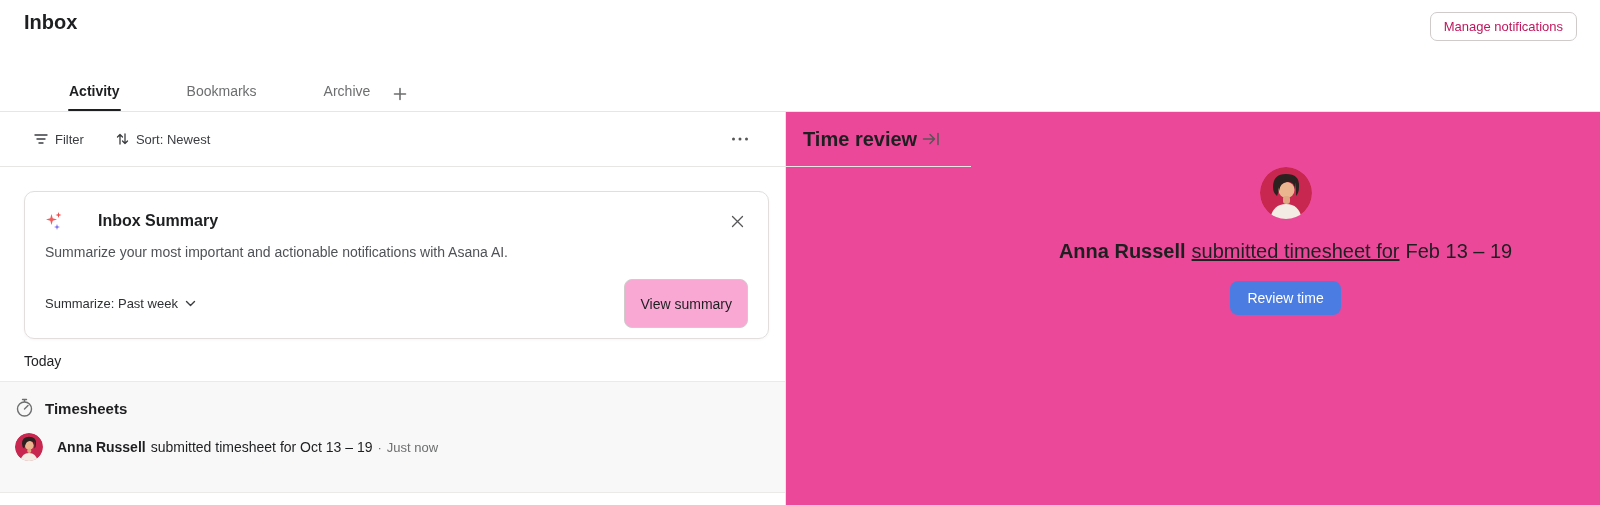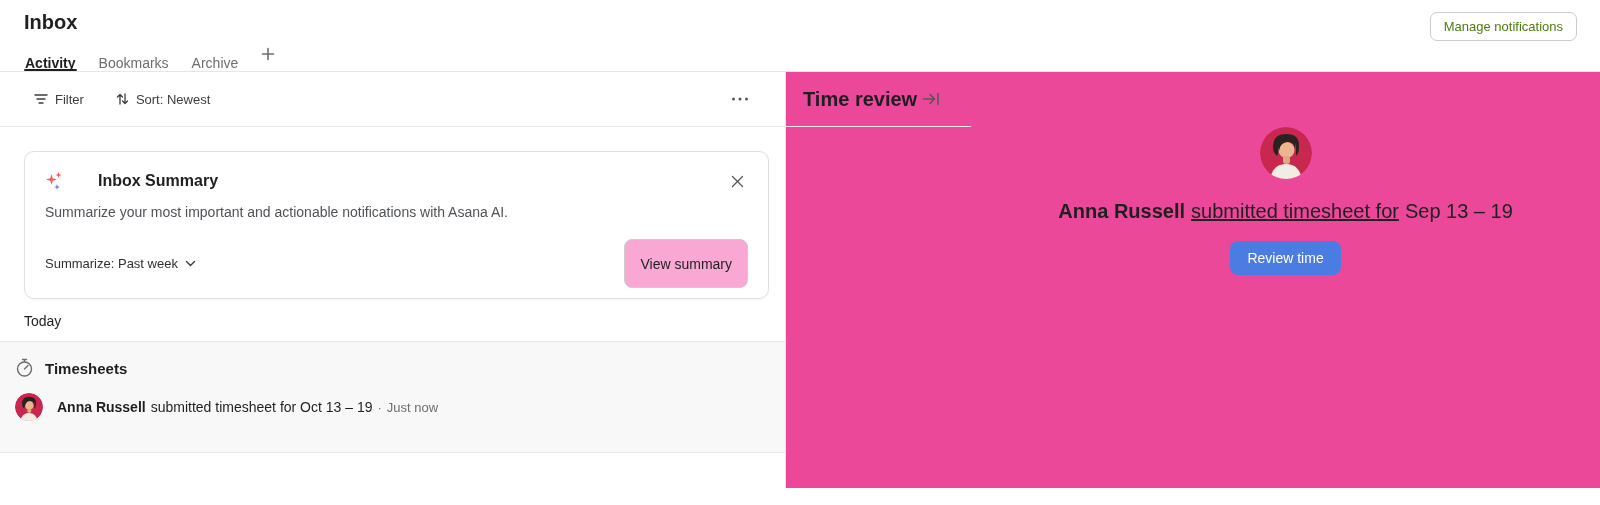--- a/index.html
+++ b/index.html
@@ -2,29 +2,29 @@
 <html><head>
 <meta charset="utf-8">
 <style>
   * { margin:0; padding:0; box-sizing:border-box; }
   body { background:#fff; }
   .app {
     width:1600px; height:505px; position:relative; overflow:hidden;
     font-family:"Liberation Sans", sans-serif; color:#1e1f21; background:#fff;
   }
   
-  .top-header { height:72px; position:relative; border-bottom:1px solid #e8e6e4; background:#fff; }
+  .top-header { height:112px; position:relative; border-bottom:1px solid #e8e6e4; background:#fff; }
   .page-title { position:absolute; left:24px; top:11px; font-size:20px; font-weight:700; }
   .manage-btn {
     position:absolute; right:23px; top:12px; height:29px; padding:0 13px;
     border:1px solid #cfcbcb; border-radius:7px; background:#fff;
-    font-family:inherit; font-size:13px; color:#4d7c0f; cursor:pointer; line-height:27px;
+    font-family:inherit; font-size:13px; color:#be185d; cursor:pointer; line-height:27px;
   }
   .tabs { position:absolute; left:24px; bottom:0; display:flex; gap:21px; align-items:flex-end; }
-  .tab { font-size:14px; color:#6d6e6f; padding:0 1px 0; position:relative; cursor:pointer; white-space:nowrap; }
+  .tab { font-size:14px; color:#6d6e6f; padding:0 1px 12px; position:relative; cursor:pointer; white-space:nowrap;margin-left:44px; }
   .tab.active { color:#1e1f21; font-weight:600; }
   .tab.active::after { content:""; position:absolute; left:0; right:0; bottom:0; height:2px; background:#1e1f21; border-radius:2px; }
   .tab-add { padding-bottom:9px; cursor:pointer; display:flex; align-items:center; }
   
   .body { display:flex; height:416px; }
   .left-panel { width:786px; border-right:1px solid #e8e6e4; display:flex; flex-direction:column; background:#fff; }
   .toolbar { height:55px; border-bottom:1px solid #e8e6e4; display:flex; align-items:center; padding:0 32px 0 34px; gap:32px; position:relative; flex:none; }
   .tool-btn { display:flex; align-items:center; gap:7px; font-size:13px; color:#3b3d40; cursor:pointer; }
   .more-btn { position:absolute; right:32px; top:50%; transform:translateY(-50%); cursor:pointer; padding:4px; display:flex; }
   
@@ -219,20 +219,20 @@
       </div>
       <div class="detail-body">
         <span class="avatar-lg">
           <svg width="52" height="52" viewBox="0 0 52 52">
               <use href="#avatar-art"></use>
             </svg>
         </span>
         <div class="headline">
           <span class="h-actor">Anna Russell</span>
           <span class="h-action">submitted timesheet for</span>
-          <span class="h-date">Sep 13 – 19</span>
+          <span class="h-date">Feb 13 – 19</span>
         </div>
         <button class="review-btn">Review time</button>
       </div>
     </div>
   </div>
 
 </div>
 
 </body></html>

